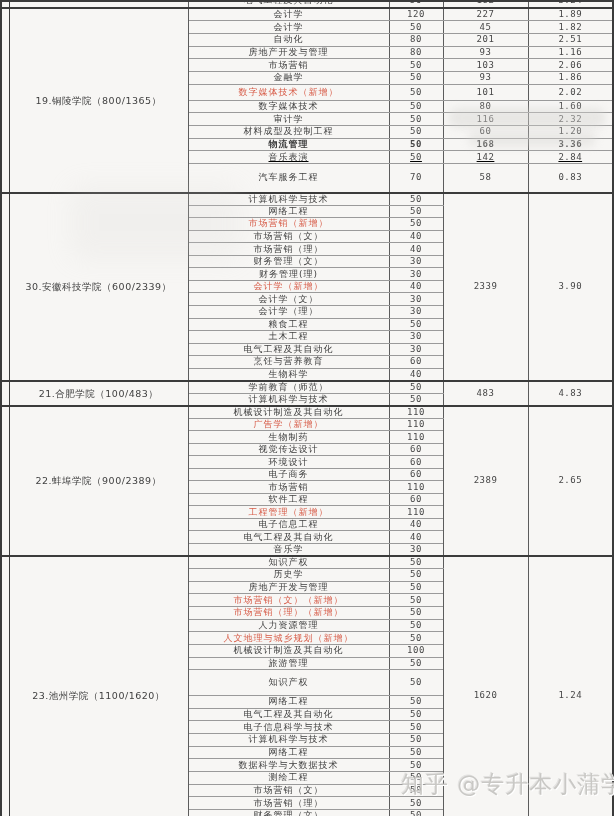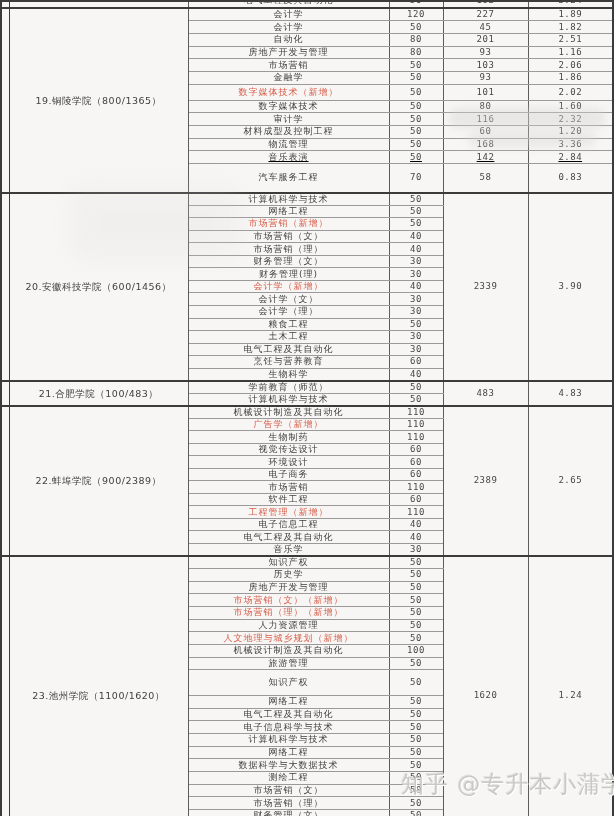--- a/index.html
+++ b/index.html
@@ -153,41 +153,41 @@
           <td class="num">50</td>
           <td class="num">116</td>
           <td class="num">2.32</td>
         </tr>
         <tr style="height: 12.7px;">
           <td>材料成型及控制工程</td>
           <td class="num">50</td>
           <td class="num">60</td>
           <td class="num">1.20</td>
         </tr>
-        <tr style="height: 12.7px;">
+        <tr style="height: 12.7px; font-weight: bold;">
           <td>物流管理</td>
           <td class="num">50</td>
           <td class="num">168</td>
           <td class="num">3.36</td>
         </tr>
         <tr style="height: 12.7px; text-decoration: underline;">
           <td>音乐表演</td>
           <td class="num">50</td>
           <td class="num">142</td>
           <td class="num">2.84</td>
         </tr>
         <tr style="height: 29px;">
           <td>汽车服务工程</td>
           <td class="num">70</td>
           <td class="num">58</td>
           <td class="num">0.83</td>
         </tr>
         <tr style="height: 12.55px;">
           <td class="sliver sec-top" rowspan="15"></td>
-          <td class="college sec-top" rowspan="15">20.安徽科技学院（600/1456）</td>
+          <td class="college sec-top" rowspan="15">30.安徽科技学院（600/2339）</td>
           <td class="sec-top">计算机科学与技术</td>
           <td class="num sec-top">50</td>
           <td class="num sec-top" rowspan="15">2339</td>
           <td class="num sec-top" rowspan="15">3.90</td>
         </tr>
         <tr style="height: 12.55px;">
           <td>网络工程</td>
           <td class="num">50</td>
         </tr>
         <tr style="height: 12.55px;">

